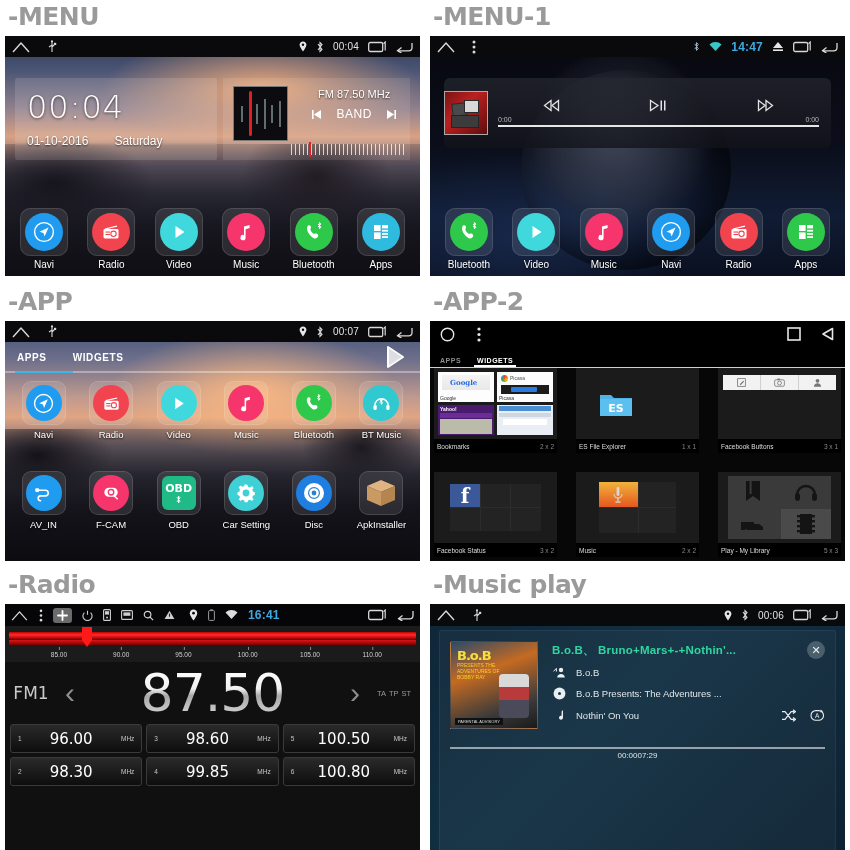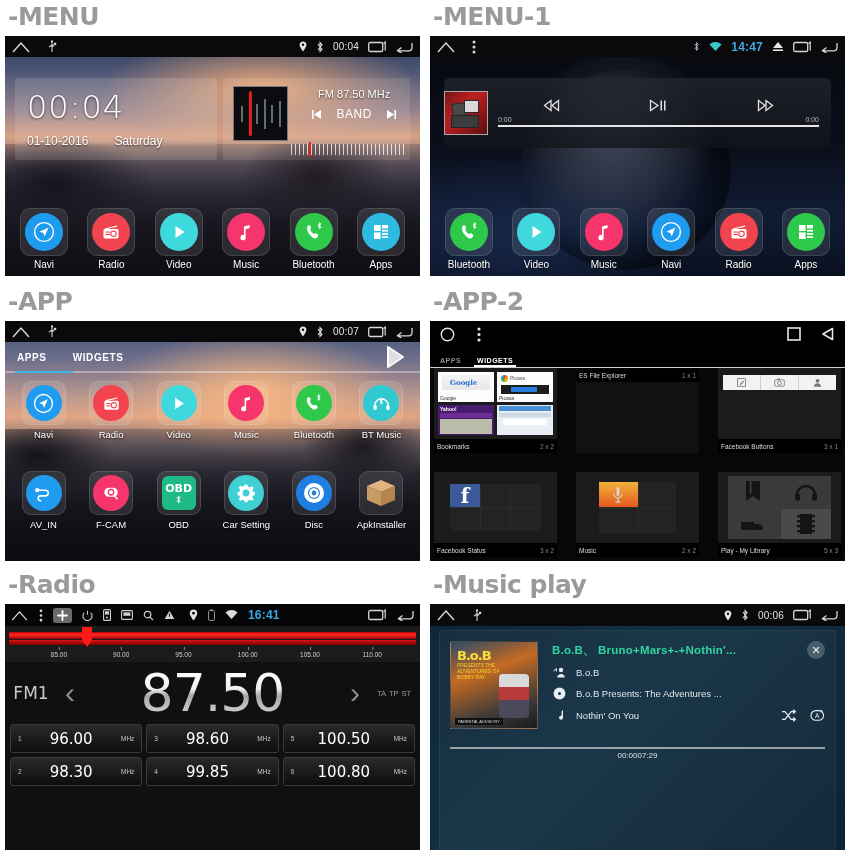--- a/index.html
+++ b/index.html
@@ -886,20 +886,29 @@
                 </div>
             </div>
           </div>
           <div class="w-meta">
             <span class="w-name">Bookmarks</span>
             <span class="w-size">2 x 2</span>
           </div>
         </div>
 
         <div class="w-cell">
+          <div class="w-thumb">
+            <div style="width:30px;height:26px;position:relative;margin-left:-48px;">
+              <svg width="34" height="28" viewBox="0 0 34 28">
+                  <path d="M1 4 h11 l3 3 h18 v18 H1 Z" fill="#4fb3e8"></path>
+                  <path d="M1 8 h32 v17 H1 Z" fill="#5bc0f0"></path>
+                  <text x="17" y="21" font-size="11" font-weight="bold" fill="#ffffff" text-anchor="middle" font-family="DejaVu Sans">ES</text>
+                </svg>
+            </div>
+          </div>
           <div class="w-meta">
             <span class="w-name">ES File Explorer</span>
             <span class="w-size">1 x 1</span>
           </div>
         </div>
 
         <div class="w-cell">
           <div class="w-thumb" style="align-items:flex-start;padding-top:7px">
             <div style="width:92%;height:15px;background:#f2f2f2;display:flex;">
               <div style="flex:1;display:flex;align-items:center;justify-content:center;border-right:1px solid #cfcfcf">

